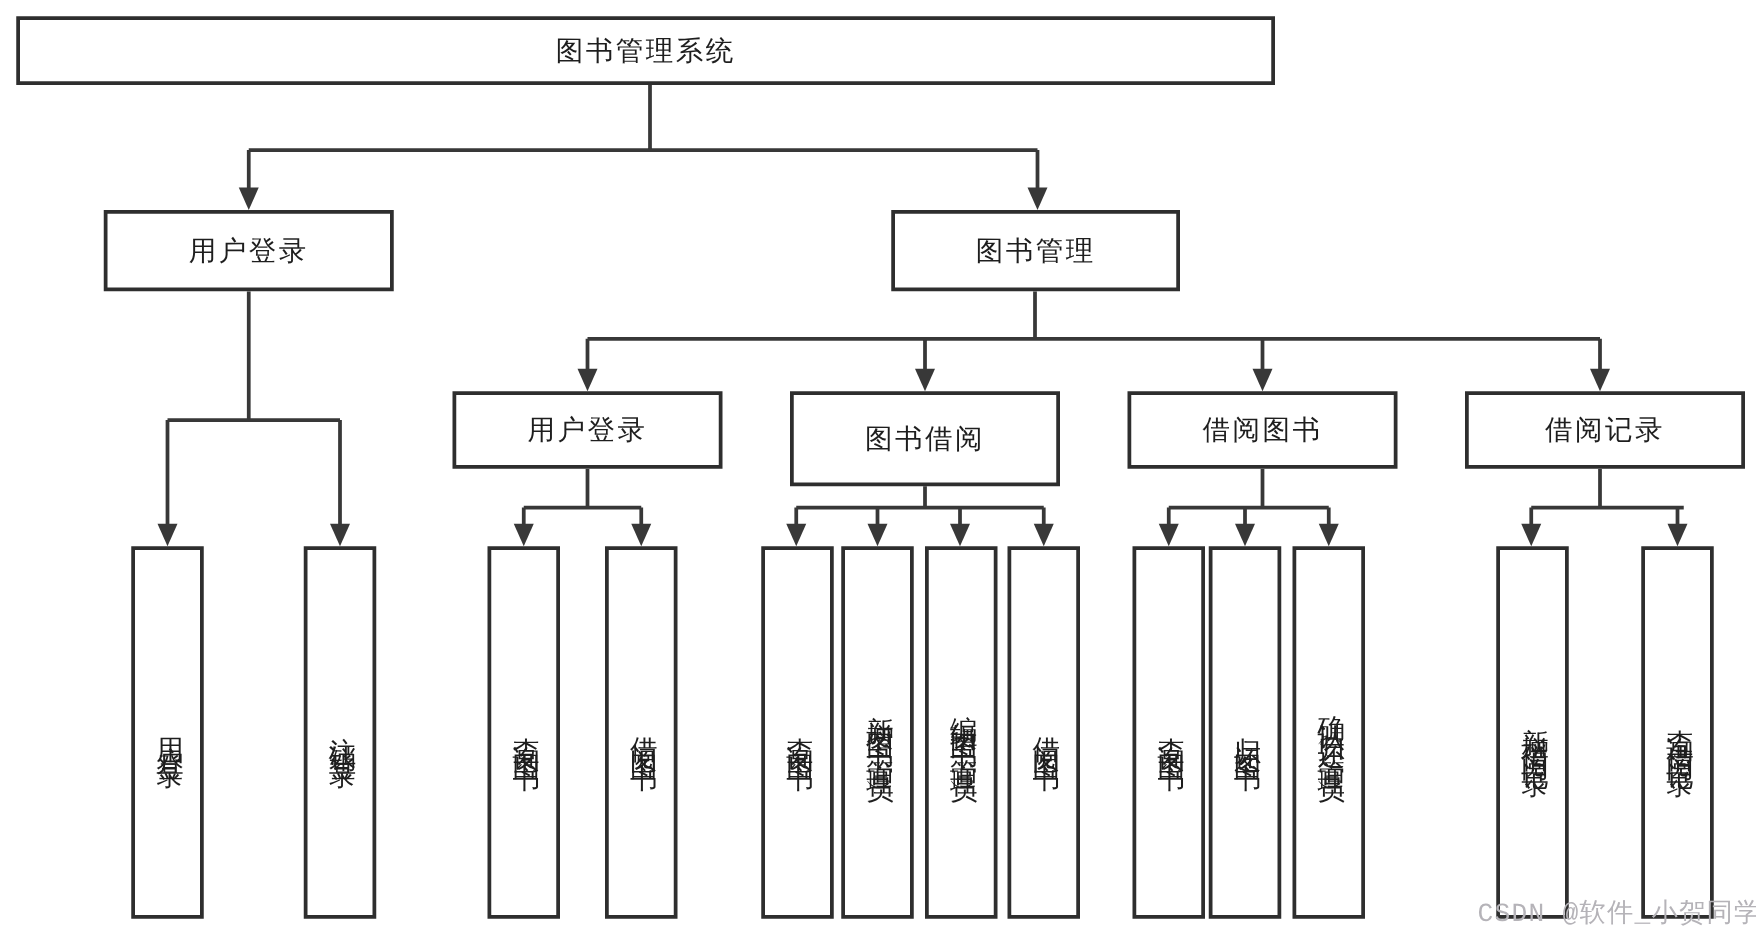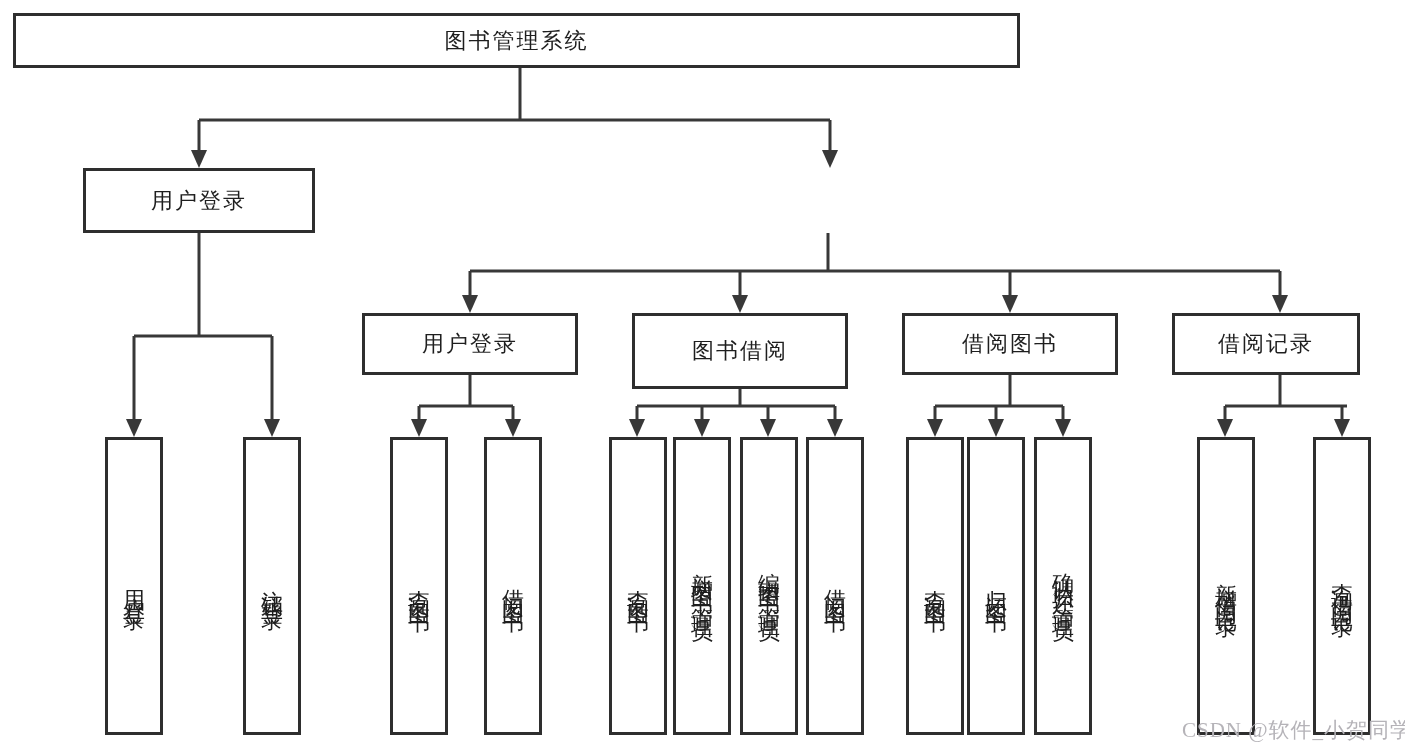--- a/index.html
+++ b/index.html
@@ -1,18 +1,18 @@
 <!DOCTYPE html>
 <html><head>
 <meta charset="utf-8">
 <style>
   html,body{margin:0;padding:0;background:#fff;}
   .canvas{
     position:relative;width:1405px;height:747px;background:#ffffff;overflow:hidden;
-    font-family:Liberation Serif, serif;color:#1e1e1e;
+    font-family:Liberation Mono, monospace;color:#1e1e1e;
   }
   .wires{position:absolute;left:0;top:0;z-index:1;}
   .wires path.ln{stroke:#383838;stroke-width:3;fill:none;}
   .wires path.ah{fill:#383838;stroke:none;}
   .box{
     position:absolute;background:#ffffff;border:3px solid #2e2e2e;box-sizing:border-box;
     display:flex;align-items:center;justify-content:center;z-index:2;
     font-size:22px;color:#1e1e1e;
   }
   .box.h span{letter-spacing:2px;white-space:nowrap;}
@@ -74,31 +74,34 @@
     </g>
   </svg>
 
   <div class="box h" style="left:13px;top:13px;width:1007px;height:55px">
     <span>图书管理系统</span>
   </div>
 
   <div class="box h" style="left:83px;top:168px;width:232px;height:65px">
     <span>用户登录</span>
   </div>
+  <div class="box h" style="left:713px;top:168px;width:231px;height:65px">
+    <span>图书管理</span>
+  </div>
 
   <div class="box h" style="left:362px;top:313px;width:216px;height:62px">
     <span>用户登录</span>
   </div>
   <div class="box h" style="left:632px;top:313px;width:216px;height:76px">
     <span>图书借阅</span>
   </div>
   <div class="box h" style="left:902px;top:313px;width:216px;height:62px">
     <span>借阅图书</span>
   </div>
-  <div class="box h" style="left:1172px;top:313px;width:188px;height:62px">
+  <div class="box h" style="left:1172px;top:313px;width:224px;height:62px">
     <span>借阅记录</span>
   </div>
 
   <div class="box v" style="left:105px;top:437px">
     <span class="vtext">用户登录</span>
   </div>
   <div class="box v" style="left:243px;top:437px">
     <span class="vtext">注销登录</span>
   </div>
 

